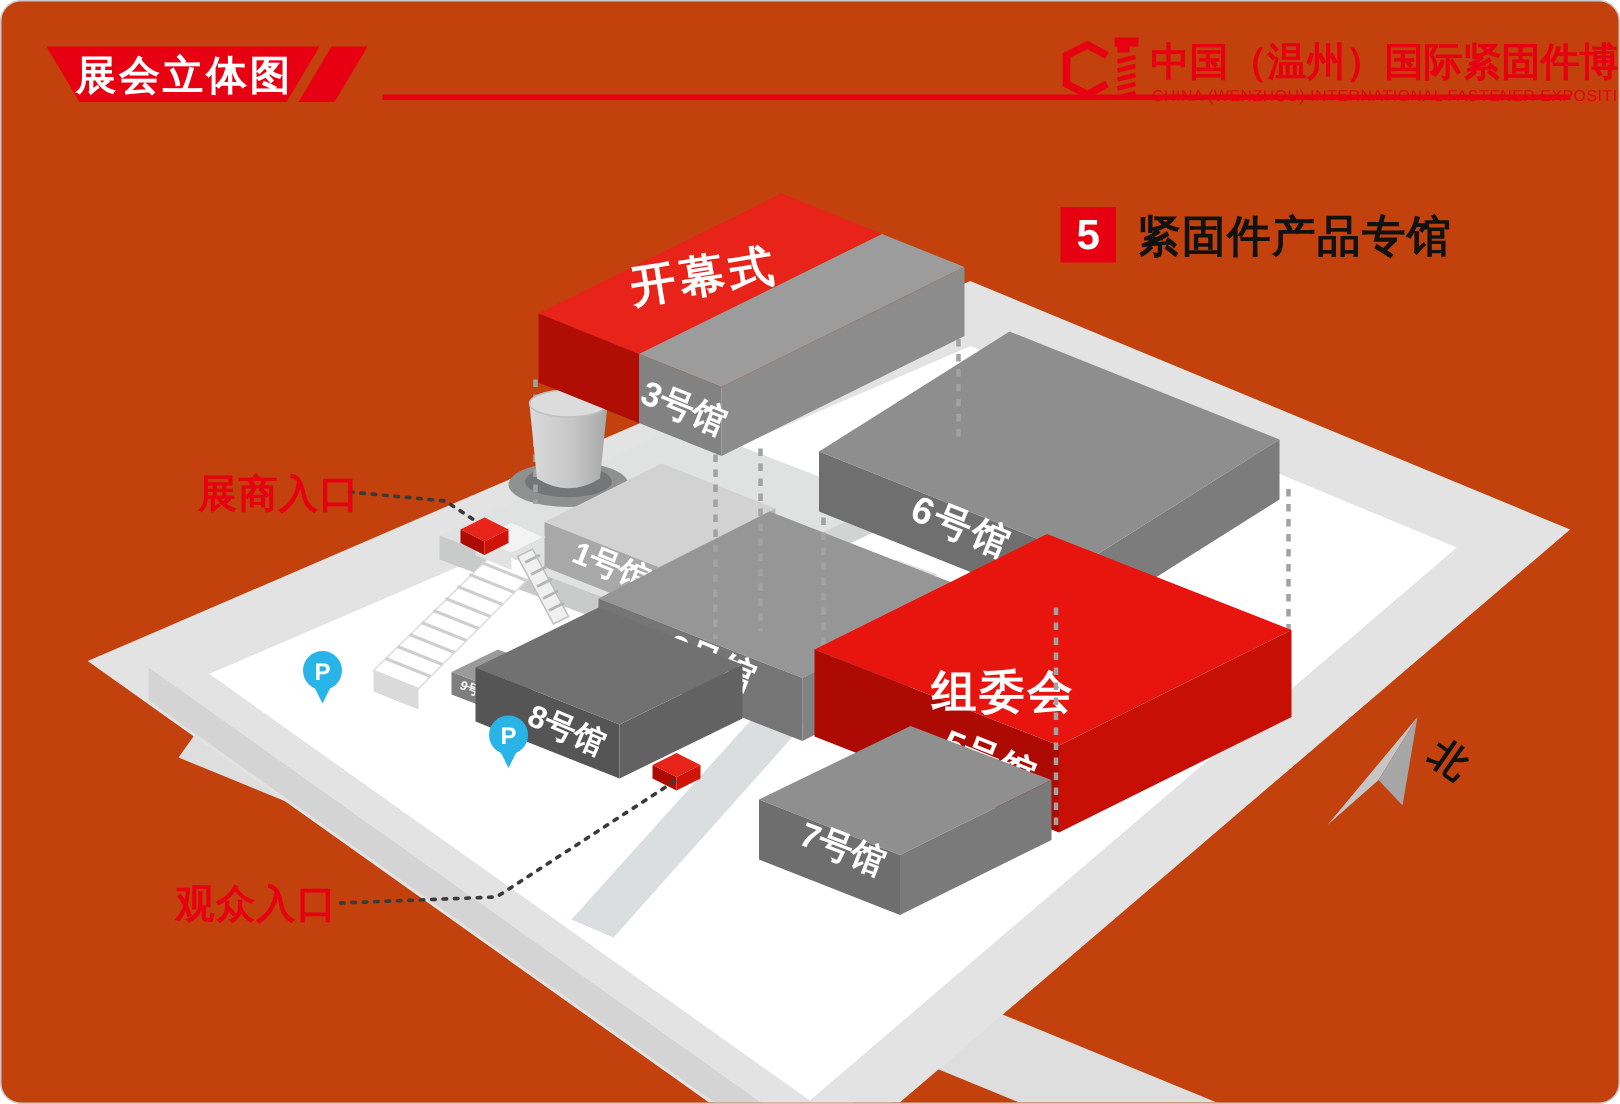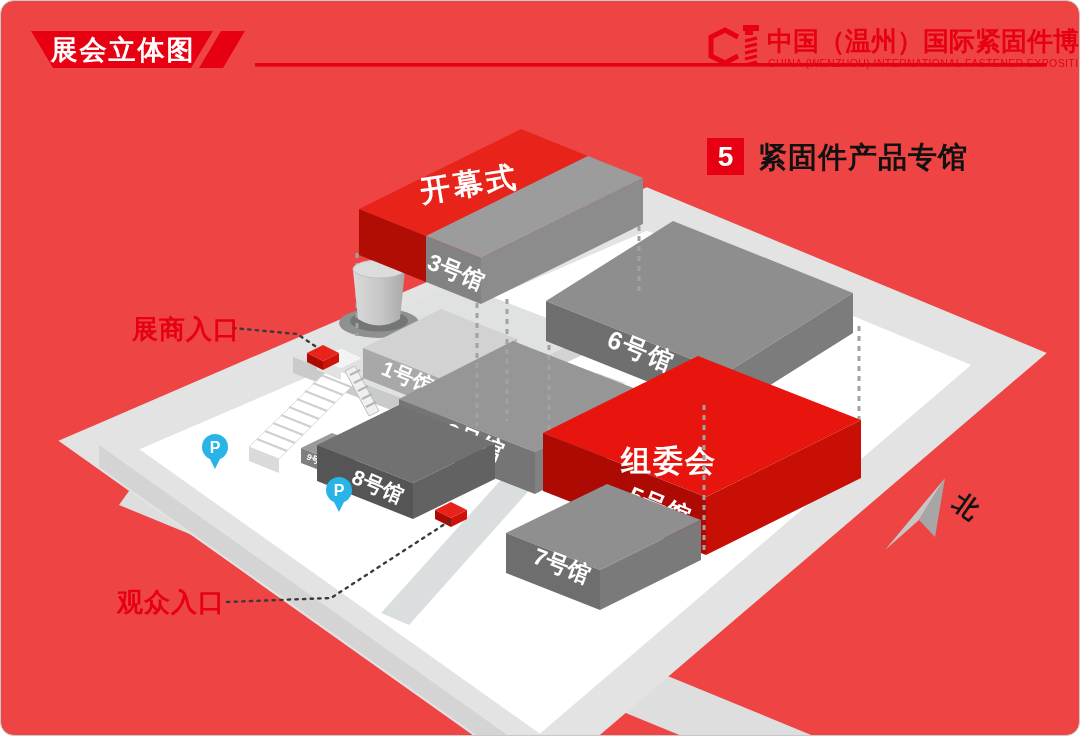--- a/index.html
+++ b/index.html
@@ -1,18 +1,18 @@
 <!DOCTYPE html>
 <html><head>
 <meta charset="utf-8">
 <style>
   html,body{margin:0;padding:0;background:#ffffff;}
   .page{
     position:relative;width:1078px;height:734px;margin:0 auto;
-    border:1px solid #c9c9c9;border-radius:14px;overflow:hidden;background:#ef4444;
+    border:1px solid #c9c9c9;border-radius:14px;overflow:hidden;background:#c2410c;
     font-family:"Liberation Sans", sans-serif;
   }
   svg{display:block;}
   text{font-family:"Liberation Sans", sans-serif;}
 </style>
 </head>
 <body>
 
 <div class="page">
 <svg width="1078" height="734" viewBox="0 0 1078 734">

